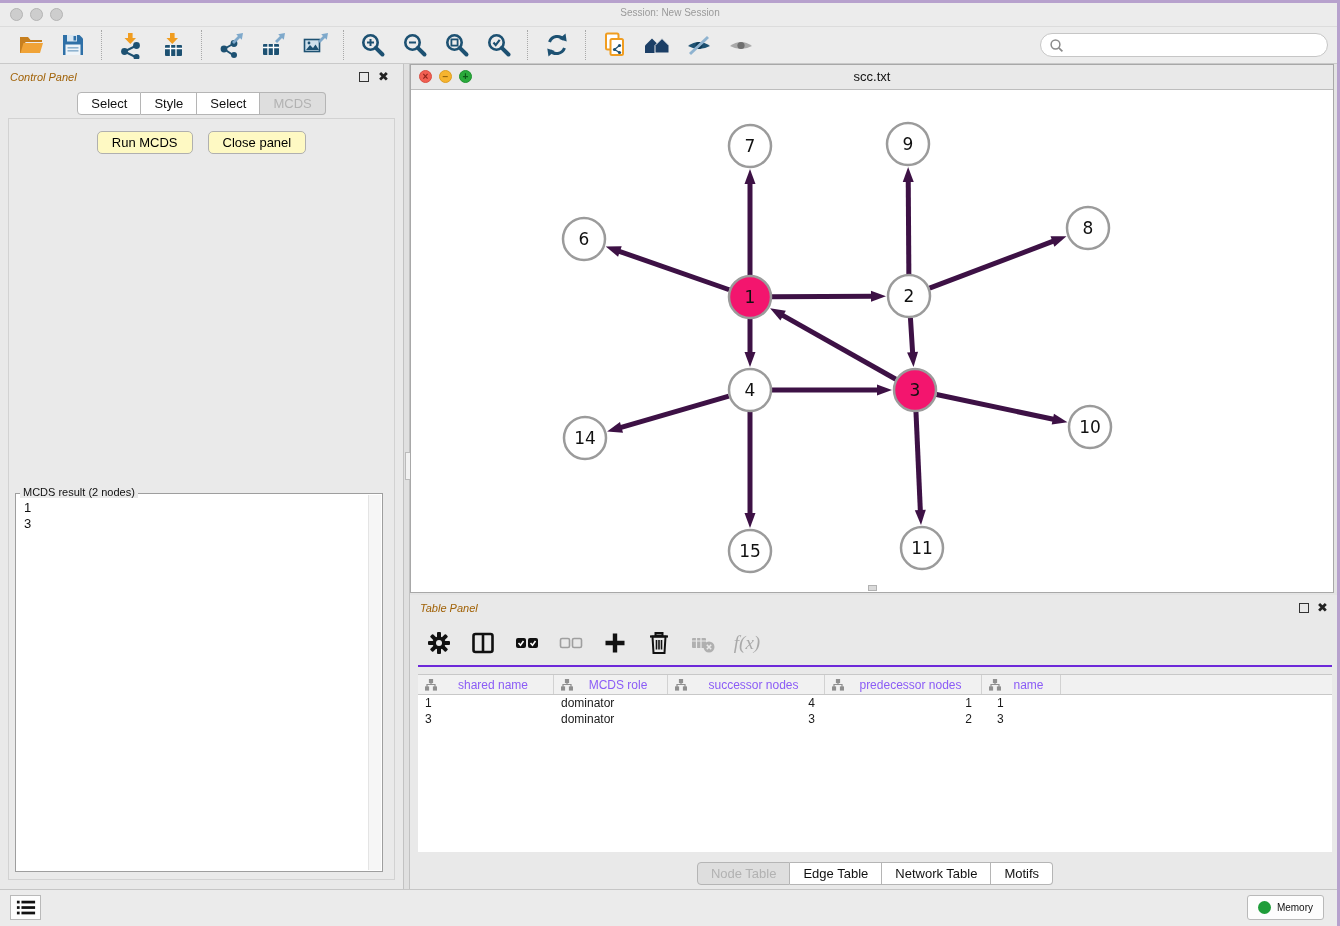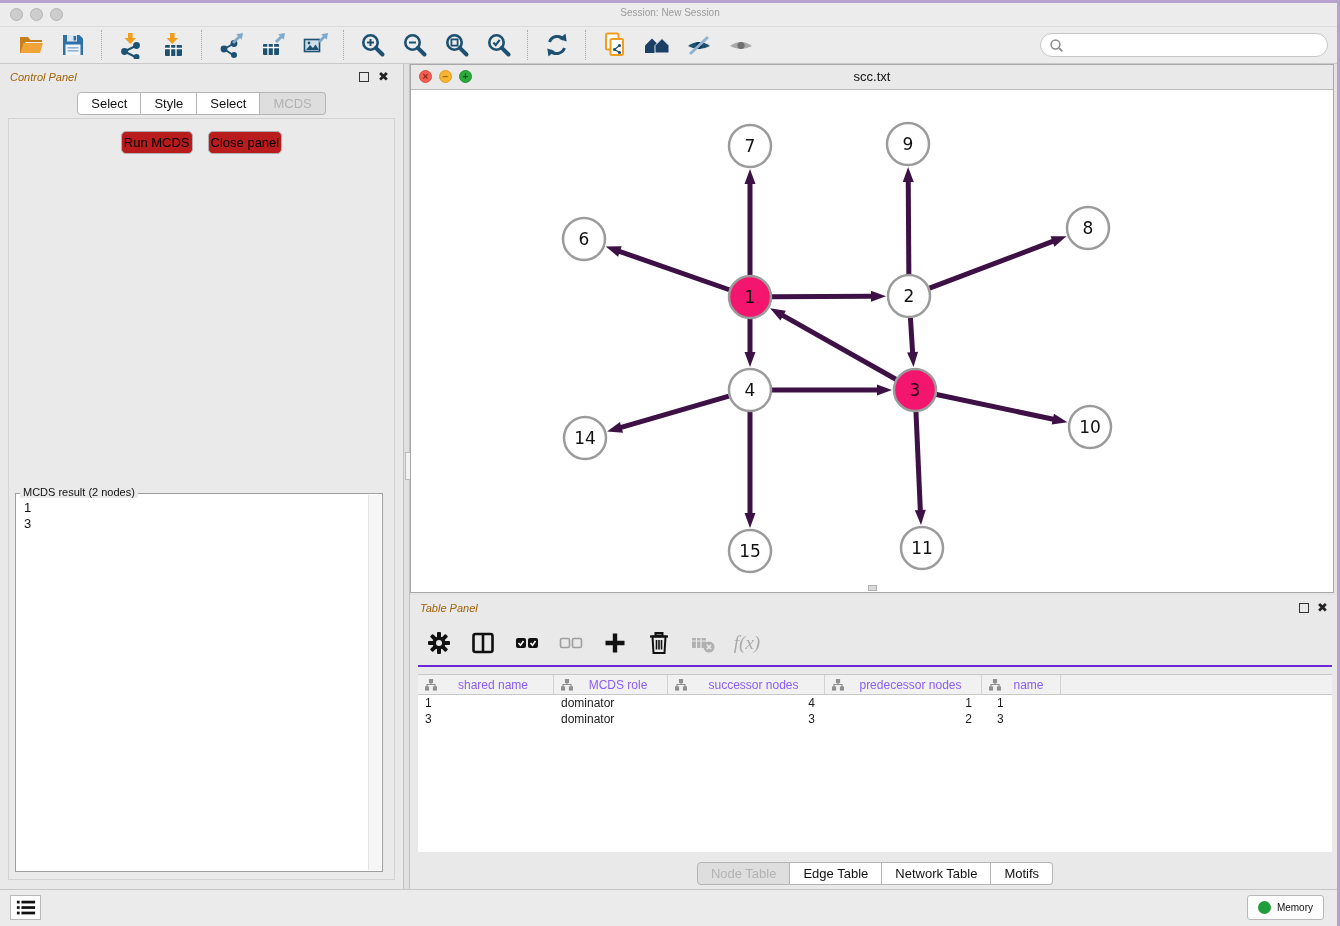--- a/index.html
+++ b/index.html
@@ -39,21 +39,21 @@
   .seg-tab:last-child{border-radius:0 4px 4px 0;}
   .seg-tab.selected{background:#dedede;color:#b2b2b2;}
   .cp-content{position:absolute;left:8px;right:8px;top:54px;bottom:10px;background:#eaeaea;border:1px solid #d2d2d2;}
   .opt-label{margin-top:16px;text-align:center;font-size:13px;}
   .dropdown{position:relative;margin:9px auto 0;width:307px;height:23px;background:#fff;border:1px solid #b5b5b5;
     border-radius:5px;font-size:13px;line-height:23px;padding-left:12px;box-sizing:border-box;}
   .stepper{position:absolute;right:8px;top:4px;width:9px;}
   .stepper .up{width:0;height:0;border-left:4.5px solid transparent;border-right:4.5px solid transparent;border-bottom:5px solid #555;margin-bottom:3px;}
   .stepper .down{width:0;height:0;border-left:4.5px solid transparent;border-right:4.5px solid transparent;border-top:5px solid #555;}
   .btn-row{display:flex;justify-content:center;gap:15px;margin-top:12px;}
-  .push-btn{background:#b91c1c;border:1px solid #b0b0b0;border-radius:5px;font-size:13px;padding:3px 2px;line-height:15px;}
+  .push-btn{background:#fef9c3;border:1px solid #b0b0b0;border-radius:5px;font-size:13px;padding:3px 14px;line-height:15px;}
   .fieldset{position:absolute;left:6px;right:11px;top:374px;height:377px;border:1px solid #9e9e9e;background:#fff;}
   .fieldset .legend{position:absolute;top:-8px;left:4px;background:#eaeaea;padding:0 3px;font-size:11px;color:#111;}
   .fieldset .track{position:absolute;top:1px;bottom:1px;right:1px;width:12px;background:#f6f6f6;border-left:1px solid #e4e4e4;}
   .result-lines{padding:6px 8px 0 8px;font-size:13px;line-height:16px;}
 
   
   .v-divider{position:absolute;left:403px;top:0;width:7px;bottom:0;background:#e0e0e0;border-left:1px solid #c2c2c2;border-right:1px solid #c2c2c2;box-sizing:border-box;}
   .grabber{position:absolute;top:388px;left:1px;width:4px;height:26px;background:#f2f2f2;border:1px solid #bbb;}
 
   

